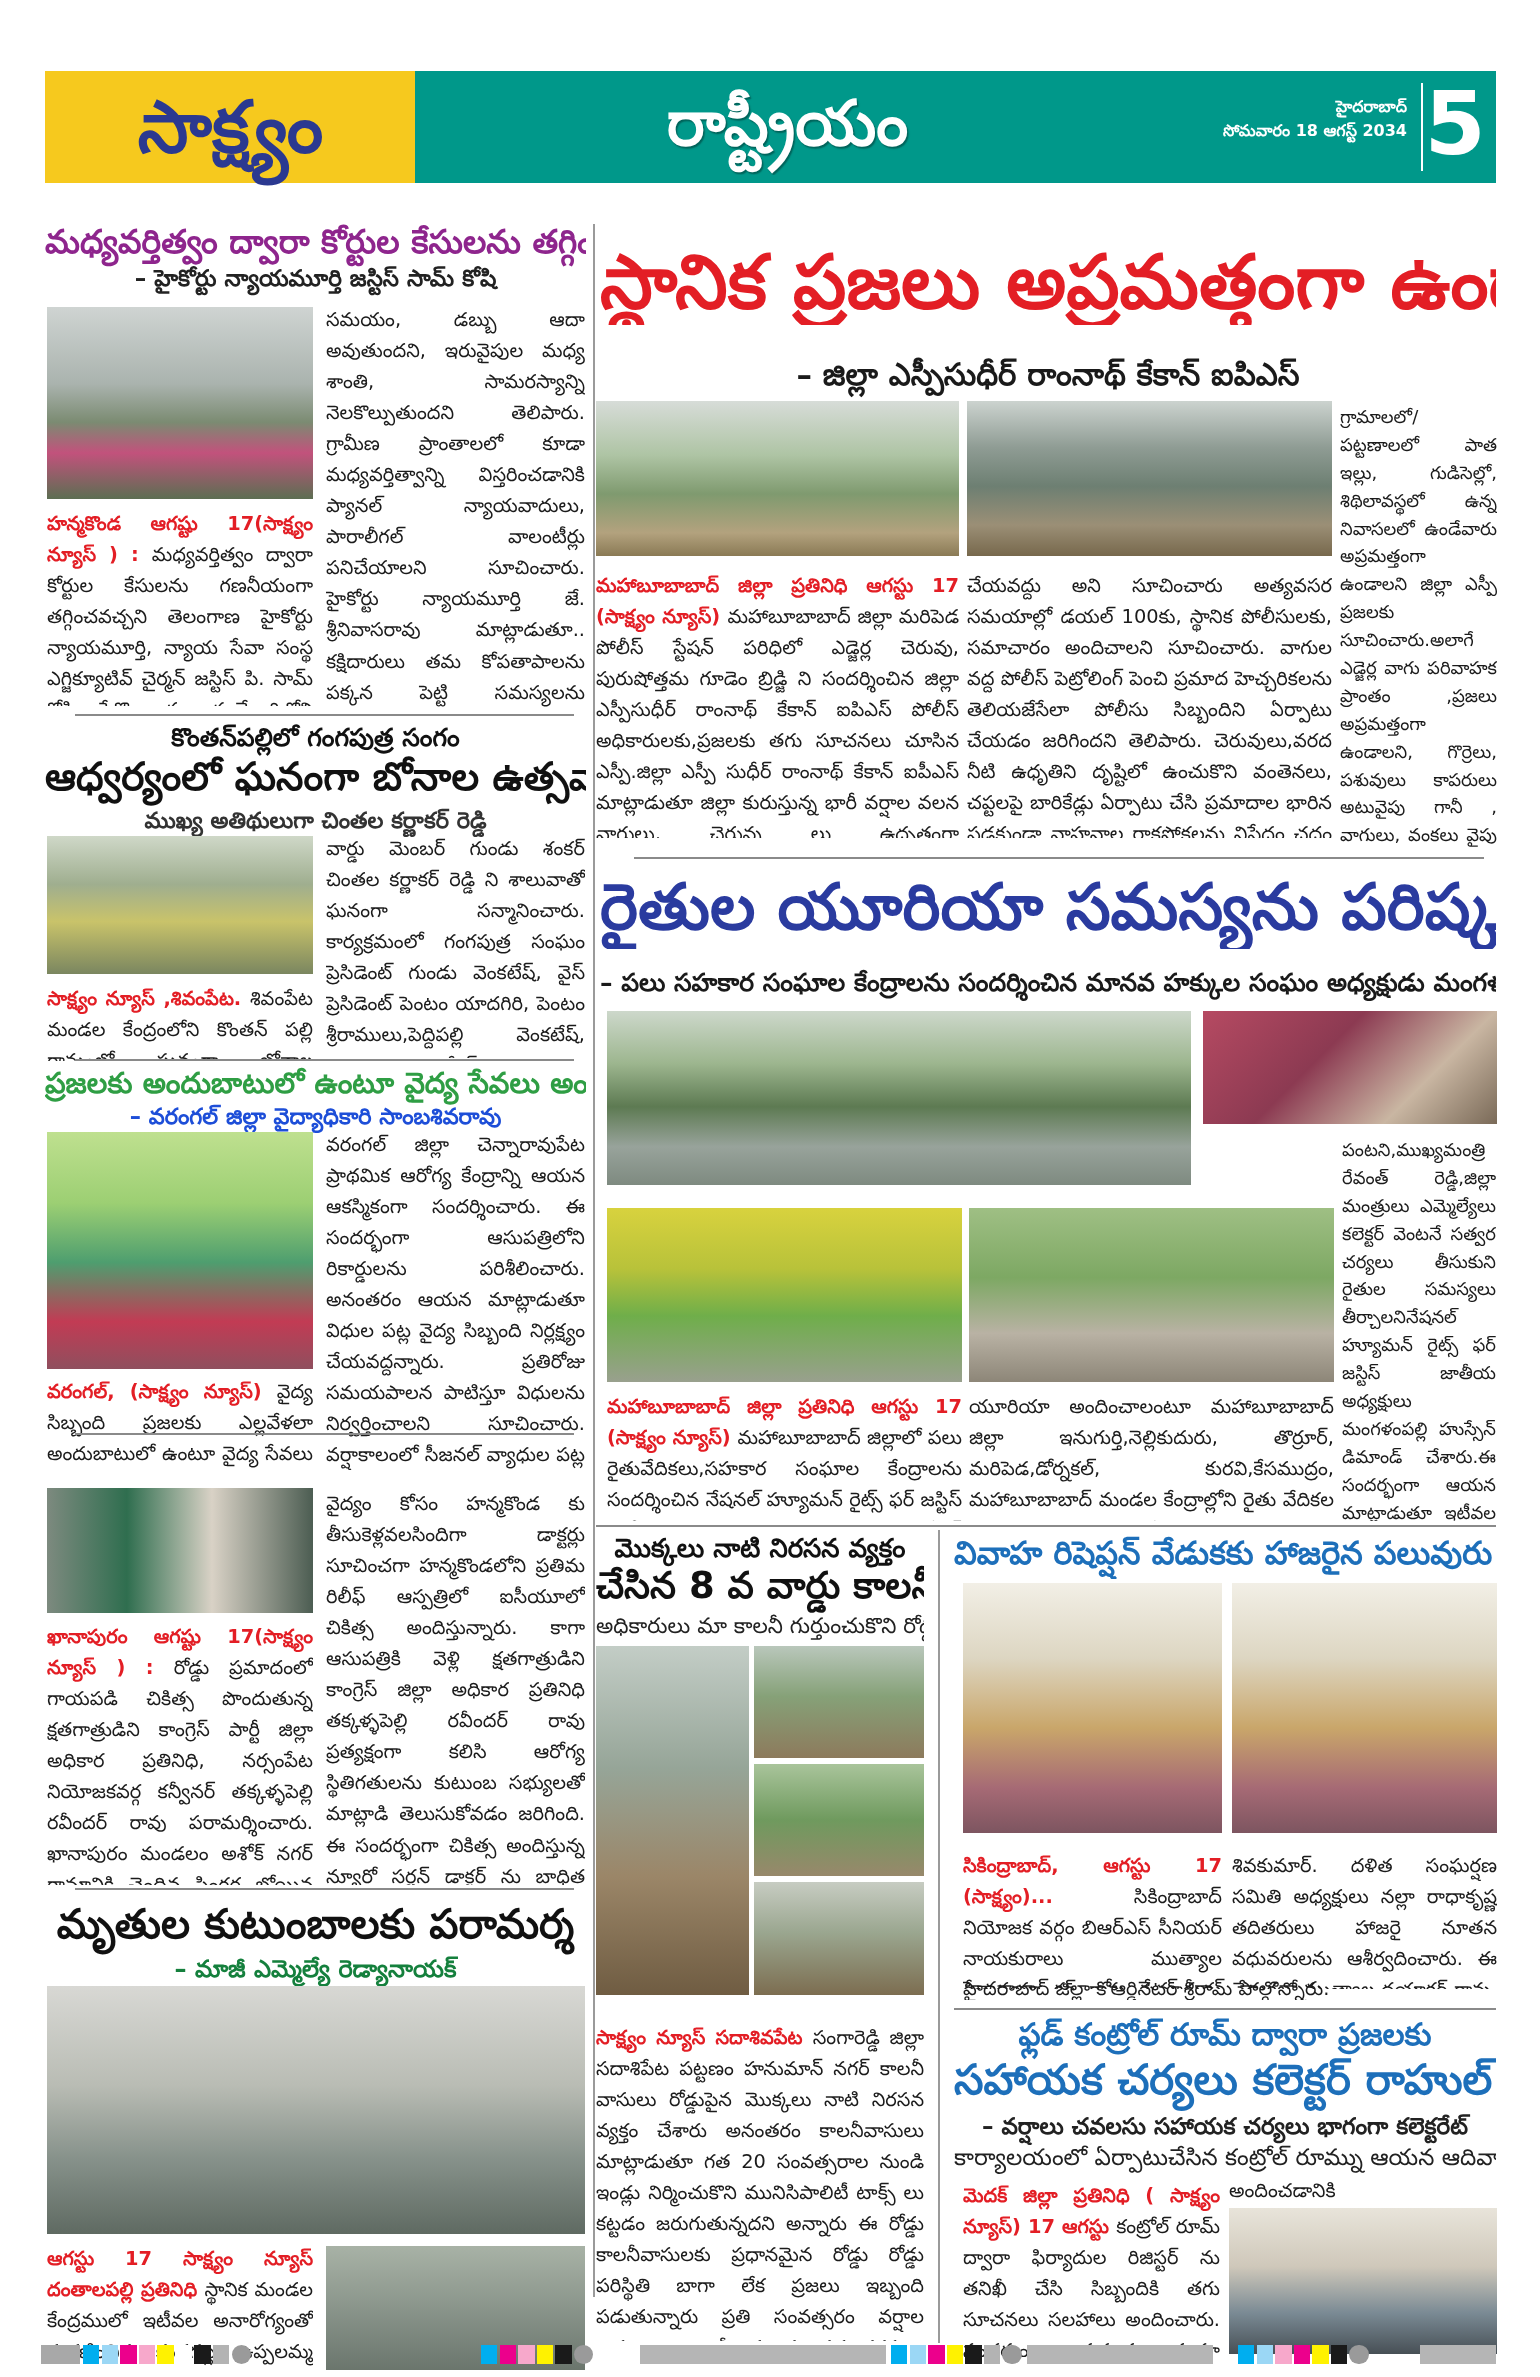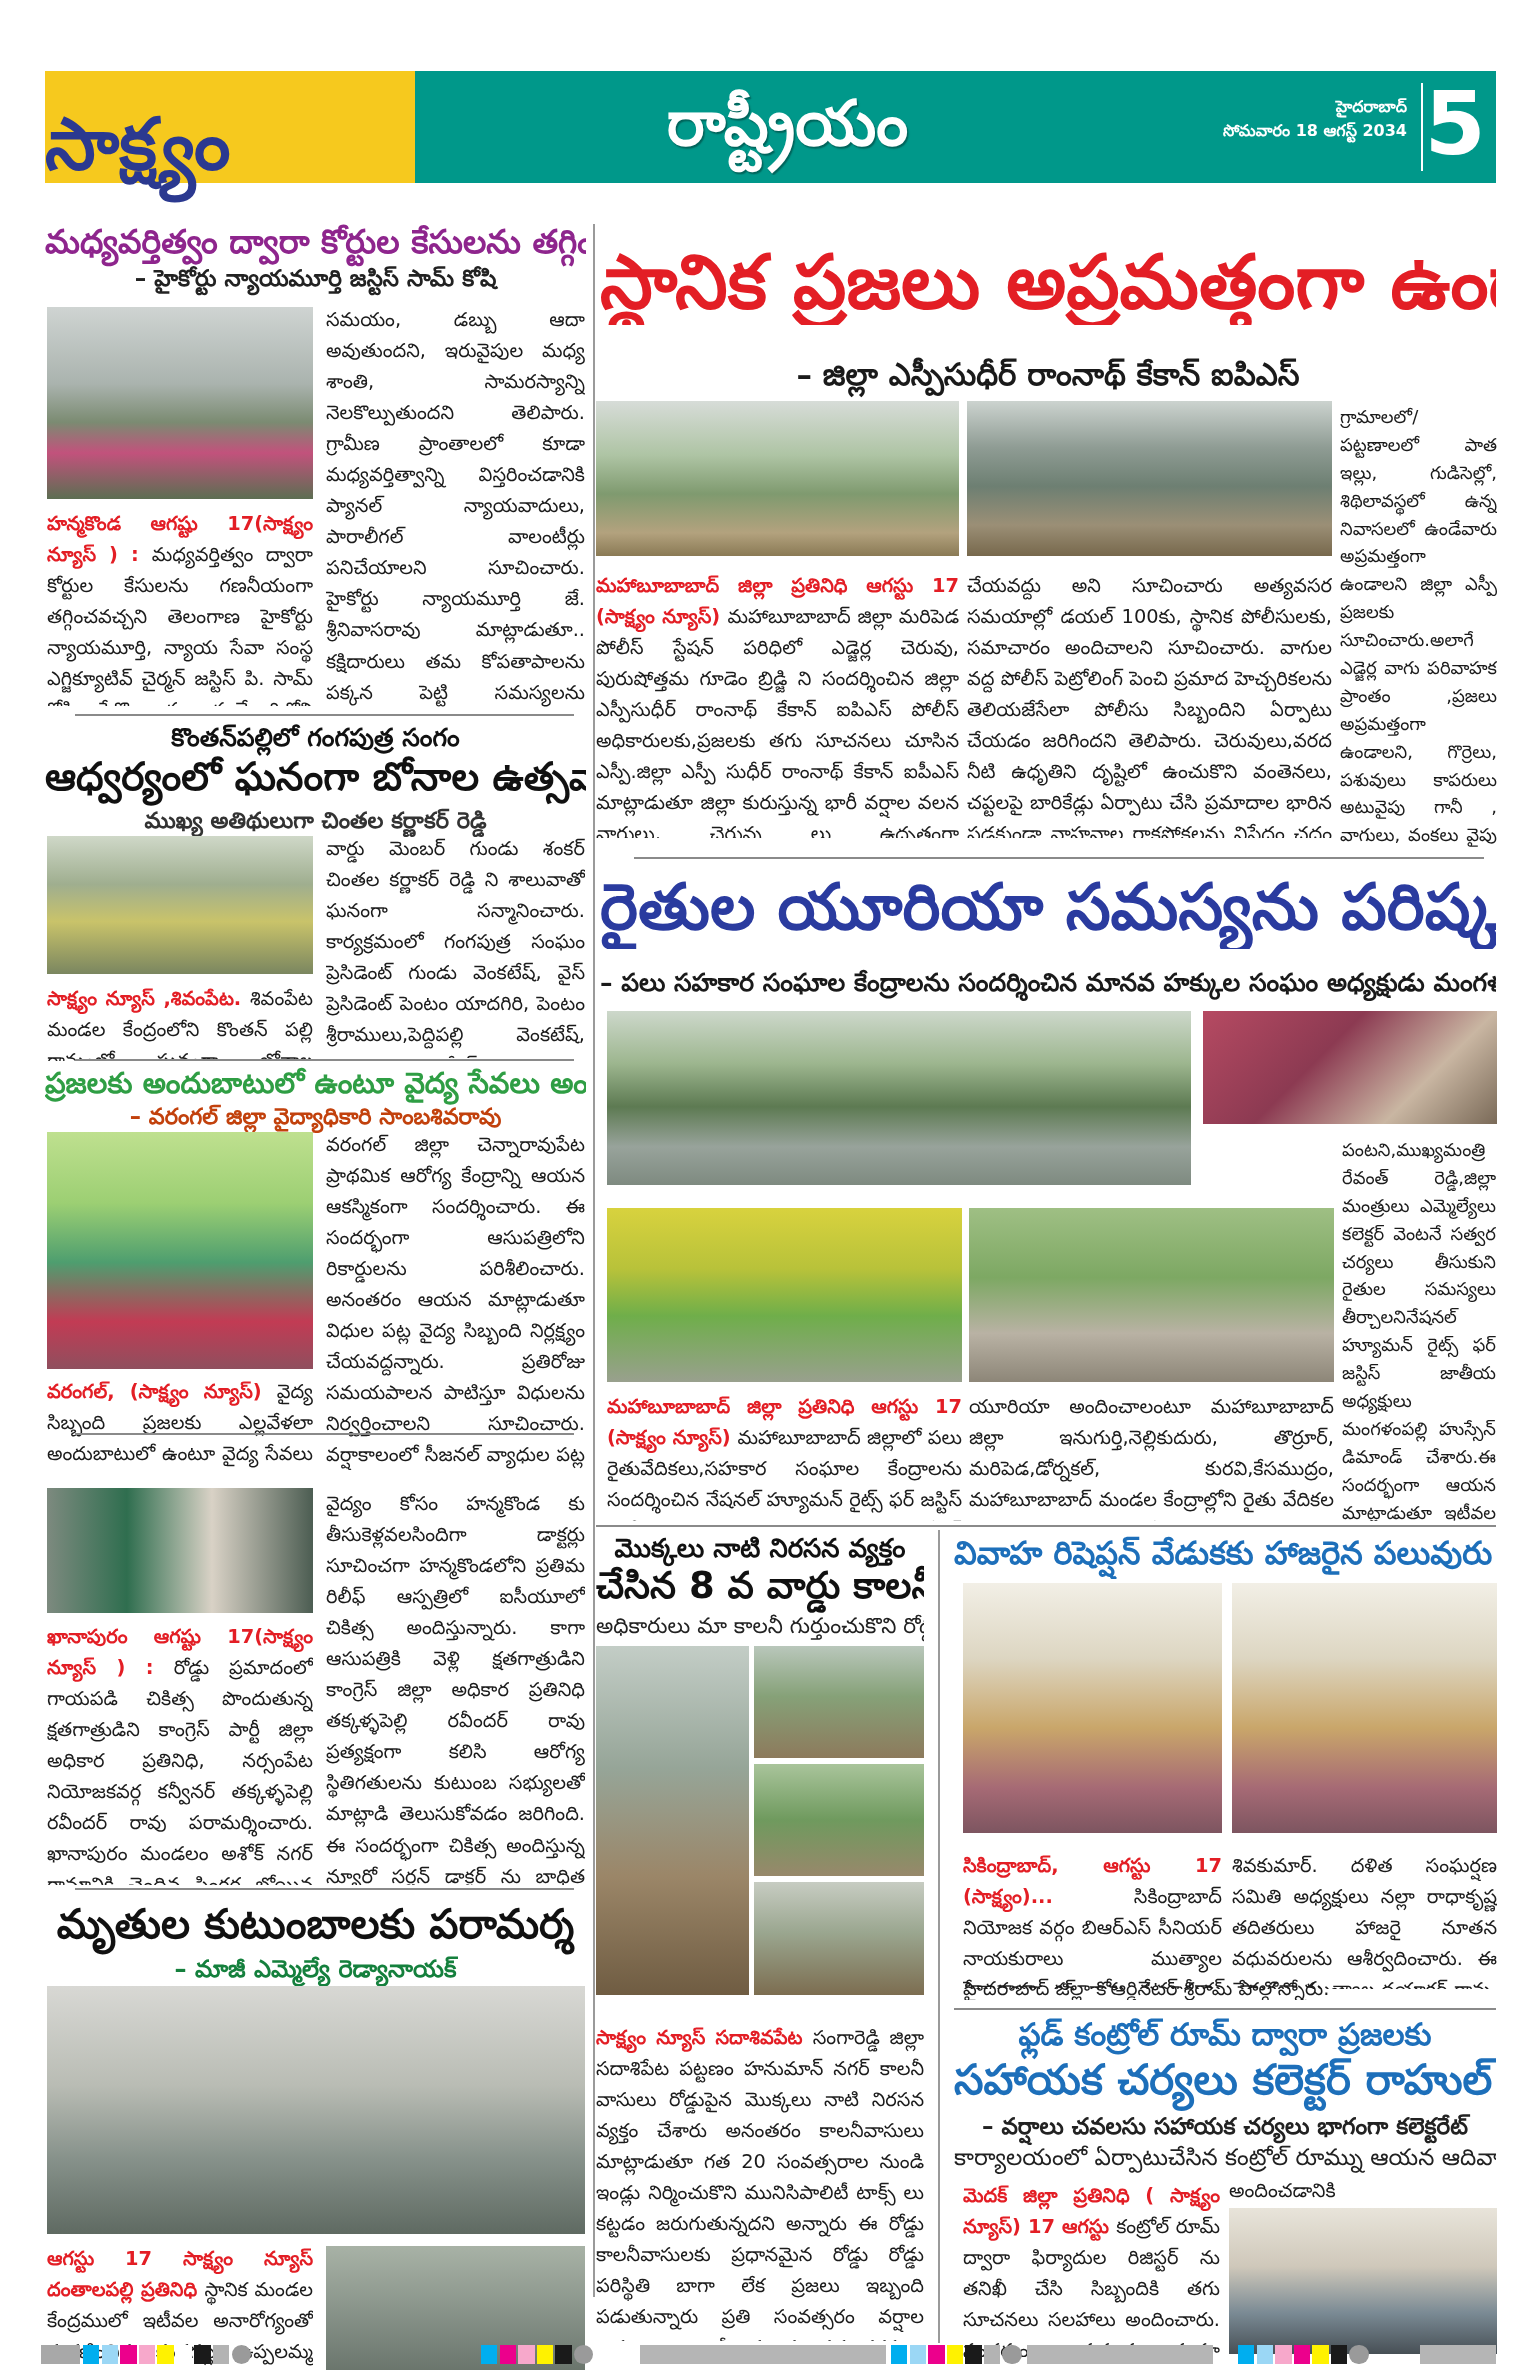--- a/index.html
+++ b/index.html
@@ -29,21 +29,21 @@
   .ph-colony1{background:linear-gradient(180deg,#b9c7bb 0%,#86a178 45%,#8d7a5c 100%);}
   .ph-colony2{background:linear-gradient(180deg,#a9c49b 0%,#6f9a5e 50%,#98886b 100%);}
   .ph-colony3{background:linear-gradient(180deg,#c7ccc2 0%,#9aa68f 45%,#7c6d50 100%);}
   .ph-wedding{background:linear-gradient(180deg,#f2efe6 0%,#ddd6c2 30%,#c9a66a 58%,#a66a75 82%,#7d5560 100%);}
   .ph-office{background:linear-gradient(180deg,#e8e4da 0%,#cfc8ba 40%,#7a8a94 72%,#474f55 100%);}
   .sw{display:inline-block;width:16.4px;height:19.4px;margin-right:2.2px;vertical-align:top;}
   .sw-circle{width:19.4px;border-radius:50%;}
   .swgroup{white-space:nowrap;}
   .masthead{background:#f6c91e;}
   .sectionband{background:#00988a;}
-  .masthead-title{color:#2b3990;font-weight:bold;font-size:72px;line-height:112px;margin-top:17px;}
+  .masthead-title{color:#2b3990;font-weight:bold;font-size:72px;text-align:center;line-height:112px;}
   .section-title{color:#ffffff;font-weight:bold;font-size:63px;text-align:center;
                  text-shadow:1.5px 2.2px 1.5px rgba(0,0,0,.35);white-space:nowrap;overflow:hidden;}
   .dateline{color:#ffffff;font-size:16px;font-weight:bold;text-align:right;line-height:1.5;white-space:nowrap;}
   .pagenum{color:#ffffff;font-weight:bold;font-size:88px;line-height:112px;}
 </style>
 </head>
 <body>
 
 <div class="page">
 
@@ -73,21 +73,21 @@
   <div class="abs hl" style="left:45px;top:754px;width:541px;font-size:39px;color:#111;">ఆధ్వర్యంలో ఘనంగా బోనాల ఉత్సవాలు</div>
   <div class="abs hl" style="left:45px;top:807px;width:541px;font-size:22.4px;color:#333;">ముఖ్య అతిథులుగా చింతల కర్ణాకర్ రెడ్డి</div>
   <div class="abs photo ph-crowd-yellow" style="left:47px;top:836px;width:266px;height:138px;"></div>
   <div class="abs bt" style="left:326px;top:833px;width:259px;height:225px;">వార్డు మెంబర్ గుండు శంకర్ చింతల కర్ణాకర్ రెడ్డి ని శాలువాతో ఘనంగా సన్మానించారు. కార్యక్రమంలో గంగపుత్ర సంఘం ప్రెసిడెంట్ గుండు వెంకటేష్, వైస్ ప్రెసిడెంట్ పెంటం యాదగిరి, పెంటం శ్రీరాములు,పెద్దిపల్లి వెంకటేష్, మంగినపల్లి మహేష్ ,మంగినపల్లి ఆనంద్, పెంటమ్ సత్తయ్య, గుండు నాగేష్, పెద్దిపల్లి పెద్ద వెంకటేష్, నాగేష్, బిక్షపతి, రమేష్, అరుణ్ కుమార్, రమేష్, వెంకటేష్,శేఖర్, గోపాల్, మహేష్, నాగేష్, లక్ష్మణ్, ముత్యాలు, వేణు, రాములు, గంగపుత్ర సభ్యులు సి కె ఆర్ యూత్ సభ్యులు తదితరులు పాల్గొన్నారు.</div>
   <div class="abs bt" style="left:47px;top:983px;width:266px;height:78px;">
     <span class="lead">సాక్ష్యం న్యూస్ ,శివంపేట. </span><span>శివంపేట మండల కేంద్రంలోని కొంతన్ పల్లి గ్రామంలో ఘనంగా బోనాల ఉత్సవాలు నిర్వహించారు.గంగపుత్ర సంగం సభ్యులు నిర్వహించిన జల పందిరి కార్యక్రమంలో కాంగ్రెస్ పార్టీ రాష్ట్ర సీనియర్ నాయకులు చింతల కర్ణాకర్ రెడ్డి పాల్గొనగా</span>
   </div>
 
   <div class="abs rule" style="left:75px;top:1059px;width:499px;"></div>
   <div class="abs hl" style="left:45px;top:1066px;width:541px;font-size:29px;color:#2f9e44;">ప్రజలకు అందుబాటులో ఉంటూ వైద్య సేవలు అందించాలి</div>
-  <div class="abs hl" style="left:45px;top:1103px;width:541px;font-size:22.4px;color:#c2410c;">– వరంగల్ జిల్లా వైద్యాధికారి సాంబశివరావు</div>
+  <div class="abs hl" style="left:45px;top:1103px;width:541px;font-size:22.4px;color:#1d4ed8;">– వరంగల్ జిల్లా వైద్యాధికారి సాంబశివరావు</div>
   <div class="abs photo ph-clinic" style="left:47px;top:1132px;width:266px;height:237px;"></div>
   <div class="abs bt" style="left:326px;top:1129px;width:259px;height:344px;">వరంగల్ జిల్లా చెన్నారావుపేట ప్రాథమిక ఆరోగ్య కేంద్రాన్ని ఆయన ఆకస్మికంగా సందర్శించారు. ఈ సందర్భంగా ఆసుపత్రిలోని రికార్డులను పరిశీలించారు. అనంతరం ఆయన మాట్లాడుతూ విధుల పట్ల వైద్య సిబ్బంది నిర్లక్ష్యం చేయవద్దన్నారు. ప్రతిరోజు సమయపాలన పాటిస్తూ విధులను నిర్వర్తించాలని సూచించారు. వర్షాకాలంలో సీజనల్ వ్యాధుల పట్ల వైద్య సిబ్బంది అప్రమత్తంగా ఉంటూ గ్రామాలలోని ప్రజలకు సీజనల్ వ్యాధుల పై అవగాహన కల్పించాలన్నారు. అలాగే విధుల పట్ల ఎవరైనా నిర్లక్ష్యం చేస్తే శాఖ పరమైన చర్యలు తప్పవని హెచ్చరించారు. ఈ కార్యక్రమంలో సిహెచ్ఓ భద్రయ్య, స్టాఫ్ నర్స్ హేమలత, హెల్త్ అసిస్టెంట్ శివాజీ, తదితరులు పాల్గొన్నారు.</div>
   <div class="abs bt" style="left:47px;top:1376px;width:266px;height:97px;">
     <span class="lead">వరంగల్, (సాక్ష్యం న్యూస్) </span><span>వైద్య సిబ్బంది ప్రజలకు ఎల్లవేళలా అందుబాటులో ఉంటూ వైద్య సేవలు అందించాలని వరంగల్ జిల్లా వైద్య ఆరోగ్యశాఖ అధికారి సాంబశివరావు అన్నారు. ఆదివారం</span>
   </div>
 
   <div class="abs rule" style="left:75px;top:1433px;width:499px;"></div>
   <div class="abs photo ph-hospital" style="left:47px;top:1488px;width:266px;height:125px;"></div>
   <div class="abs bt" style="left:326px;top:1488px;width:259px;height:397px;">వైద్యం కోసం హన్మకొండ కు తీసుకెళ్లవలసిందిగా డాక్టర్లు సూచించగా హన్మకొండలోని ప్రతిమ రిలీఫ్ ఆస్పత్రిలో ఐసీయూలో చికిత్స అందిస్తున్నారు. కాగా ఆసుపత్రికి వెళ్లి క్షతగాత్రుడిని కాంగ్రెస్ జిల్లా అధికార ప్రతినిధి తక్కళ్ళపెల్లి రవీందర్ రావు ప్రత్యక్షంగా కలిసి ఆరోగ్య స్థితిగతులను కుటుంబ సభ్యులతో మాట్లాడి తెలుసుకోవడం జరిగింది. ఈ సందర్భంగా చికిత్స అందిస్తున్న న్యూరో సర్జన్ డాక్టర్ ను బాధిత మురళి యొక్క స్థితిగతిపై మాట్లాడి మెరుగైన వైద్యని అందించవలసిందిగా డాక్టర్ ని కోరడం జరిగింది. మురళి తల్లిదండ్రులు మల్లమ్మ వెంకన్న లను ఓదార్చి పోలీస్ స్టేషన్ ద్వారా తగు న్యాయం చేసేటట్టుగా తగు న్యాయం చేస్తారని ధైర్యం చెప్పడం జరిగింది. తన వెంట అశోక్ నగర్ గ్రామ పార్టీ అధ్యక్షులు ఎల్బి శ్రీనివాస్,యూత్ అధ్యక్షులు కూస మునిందర్,బీసీ సెల్ అధ్యక్షులు కదురు సారయ్య, ఎస్సీ సెల్ అధ్యక్షులు జాడి వెంకటేష్, నడిపెల్లి భరత్,జాడి కిరణ్ ,దొడ్డ కిరణ్,నిమ్మల రమేష్,దుర్గం సతీష్,సింగర బోయిన లచ్చయ్య,పోలు రవి పలువురు మహిళలు ఉన్నారు.</div>
   <div class="abs bt" style="left:47px;top:1621px;width:266px;height:264px;">

